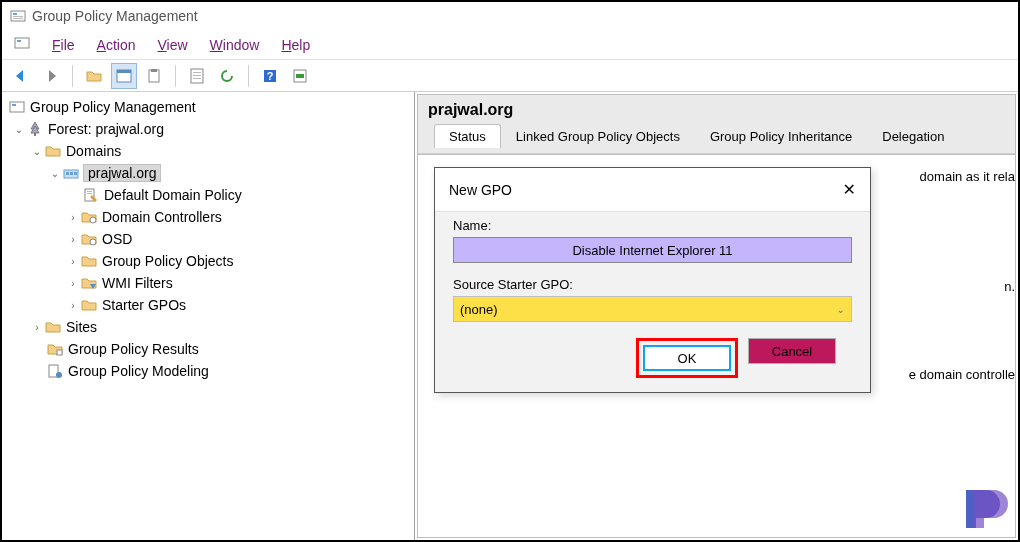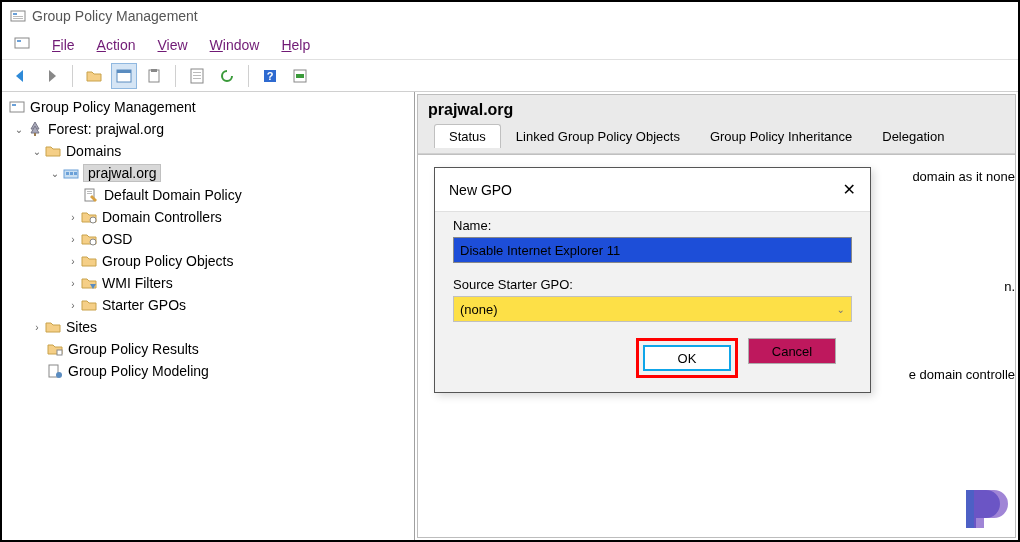--- a/index.html
+++ b/index.html
@@ -30,21 +30,21 @@
   .tabs { display: flex; align-items: flex-end; background: #eaeaea; padding-left: 6px; height: 28px; gap:0;}
   .tab { padding: 4px 14px; font-size: 13px; border: 1px solid transparent; border-bottom: none; position: relative; top: 1px; }
   .tab.active { background: #fff; border-color: #c0c0c0; border-radius: 3px 3px 0 0;}
   .content { flex: 1; background: #fff; border-top: 1px solid #c0c0c0; padding: 14px; font-size: 13px; position: relative;}
 
   .dialog { position: absolute; left: 432px; top: 165px; width: 437px; background: #fff; border: 1px solid #555; box-shadow: 3px 3px 8px rgba(0,0,0,0.15); }
   .dialog .dlg-title { display: flex; align-items: center; justify-content: space-between; padding: 12px 14px; font-size: 14px; }
   .dialog .close { font-size: 16px; font-weight: 300; cursor: pointer; }
   .dialog .dlg-body { padding: 6px 18px 6px 18px; background: #f2f2f2; border-top: 1px solid #e0e0e0;}
   .dialog .field-label { font-size: 13px; margin-bottom: 4px; }
-  .dialog .text-input { width: 100%; height: 26px; border: 1px solid #888; padding: 0 6px; font-size: 13px; margin-bottom: 14px; background:#1d4ed8;}
+  .dialog .text-input { width: 100%; height: 26px; border: 1px solid #888; padding: 0 6px; font-size: 13px; margin-bottom: 14px; background:#c4b5fd;text-align:center;}
   .dialog .select { width: 100%; height: 26px; border: 1px solid #c0c0c0; padding: 0 6px; font-size: 13px; background: #fde047; display:flex; align-items:center; justify-content:space-between;}
   .dialog .btnrow { display: flex; justify-content: flex-end; gap: 10px; padding: 16px 16px 8px; }
   .dialog .btn { width: 88px; height: 26px; border: 1px solid #adadad; background: #be185d; font-size: 13px; }
   .dialog .btn.ok { border: 2px solid #0ea5e9; background: #fff; }
   .highlight { border: 3px solid #f00; padding: 4px; display: inline-flex;}
 
   .watermark { position: absolute; right: 6px; bottom: 4px; width: 56px; height: 56px; opacity: 0.9;}
 
   
   .folder { fill:#f5cf87; stroke:#c9a24b;}
@@ -286,21 +286,21 @@
     <div class="header-bar">
       <div class="htitle">prajwal.org</div>
       <div class="tabs">
         <div class="tab active">Status</div>
         <div class="tab">Linked Group Policy Objects</div>
         <div class="tab">Group Policy Inheritance</div>
         <div class="tab">Delegation</div>
       </div>
     </div>
     <div class="content">
-      <div style="position:absolute; right:0; top:14px">domain as it none</div>
+      <div style="position:absolute; right:0; top:14px">domain as it rela</div>
       <div style="position:absolute; right:0; top:124px">n.</div>
       <div style="position:absolute; right:0; top:212px">e domain controlle</div>
     </div>
   </div>
 </div>
 
 <div class="dialog">
   <div class="dlg-title">
     <span>New GPO</span>
     <span class="close">✕</span>

